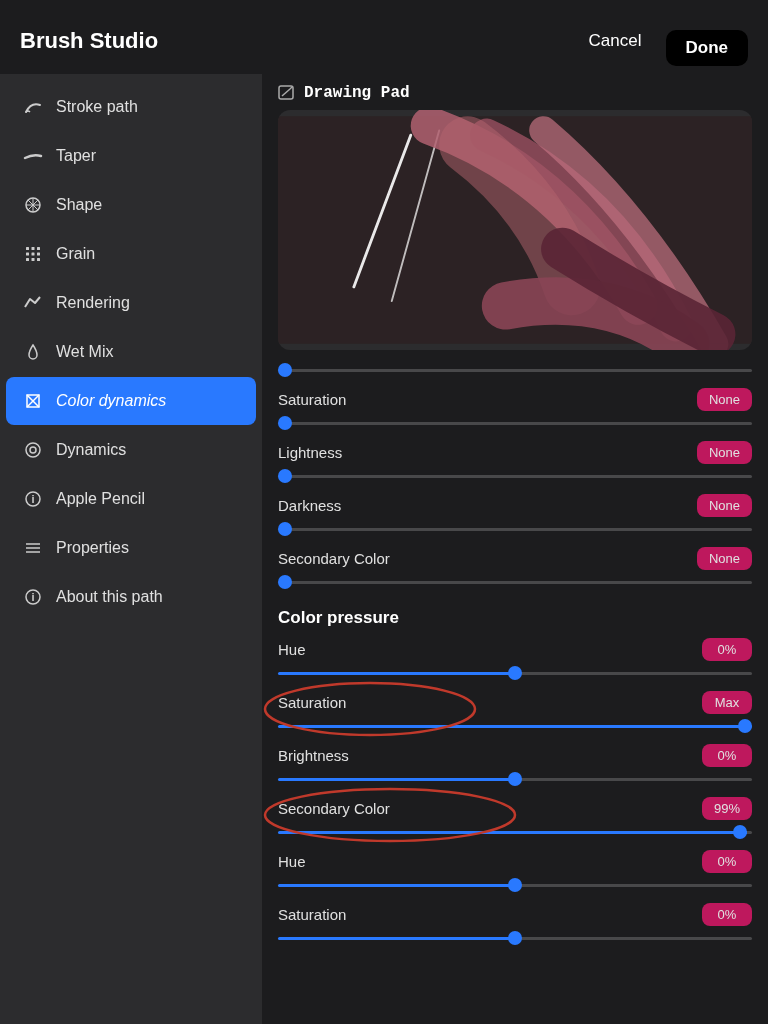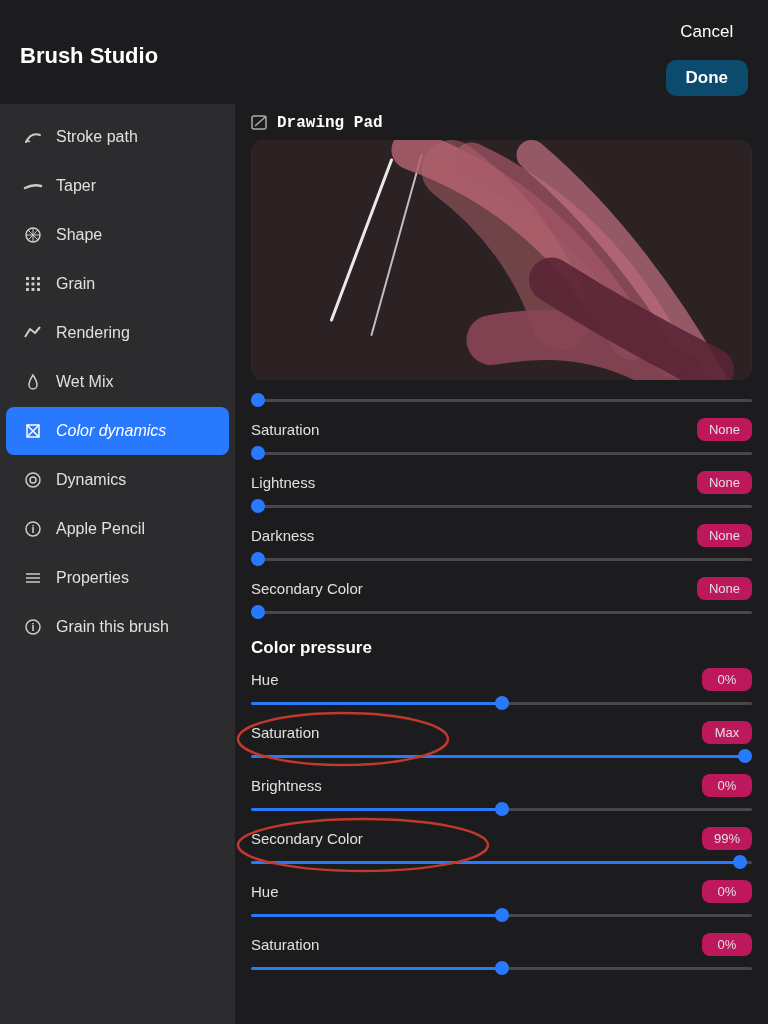--- a/index.html
+++ b/index.html
@@ -25,51 +25,51 @@
     }
     .header-title {
       font-size: 22px;
       font-weight: 700;
       color: #fff;
     }
     .header-actions {
       display: flex;
       align-items: center;
       gap: 12px;
-      flex-direction: column;
     }
     .cancel-btn {
       background: transparent;
       border: none;
       color: #fff;
       font-size: 17px;
       cursor: pointer;
       padding: 6px 12px;
     }
     .done-btn {
-      background: #0c4a6e;
+      background: #000000;
       border: none;
       color: #fff;
       font-size: 17px;
       font-weight: 600;
       cursor: pointer;
       padding: 8px 20px;
       border-radius: 10px;
+      margin-top: 14px;
     }
 
     
     .main-layout {
       display: flex;
       flex: 1;
       overflow: hidden;
     }
 
     
     .sidebar {
-      width: 235px;
+      width: 262px;
       background: #2c2c2e;
       flex-shrink: 0;
       overflow-y: auto;
       padding: 8px 0;
     }
     .sidebar-item {
       display: flex;
       align-items: center;
       gap: 12px;
       padding: 13px 16px;
@@ -312,21 +312,21 @@
       <span>Properties</span>
     </div>
 
     <div class="sidebar-item">
       <span class="sidebar-icon">
         <svg width="20" height="20" viewBox="0 0 20 20">
           <circle cx="10" cy="10" r="7" stroke="#ccc" stroke-width="1.5" fill="none"></circle>
           <text x="10" y="14" text-anchor="middle" font-size="11" fill="#ccc" font-weight="700">i</text>
         </svg>
       </span>
-      <span>Grain this brush</span>
+      <span>About this path</span>
     </div>
 
   </div>
 
   <div class="content-area">
 
     <div class="drawing-pad-header">
       <svg width="18" height="18" viewBox="0 0 18 18">
         <rect x="1" y="2" width="14" height="13" rx="2" stroke="#aaa" stroke-width="1.5" fill="none"></rect>
         <line x1="4" y1="12" x2="12" y2="5" stroke="#aaa" stroke-width="1.5"></line>

